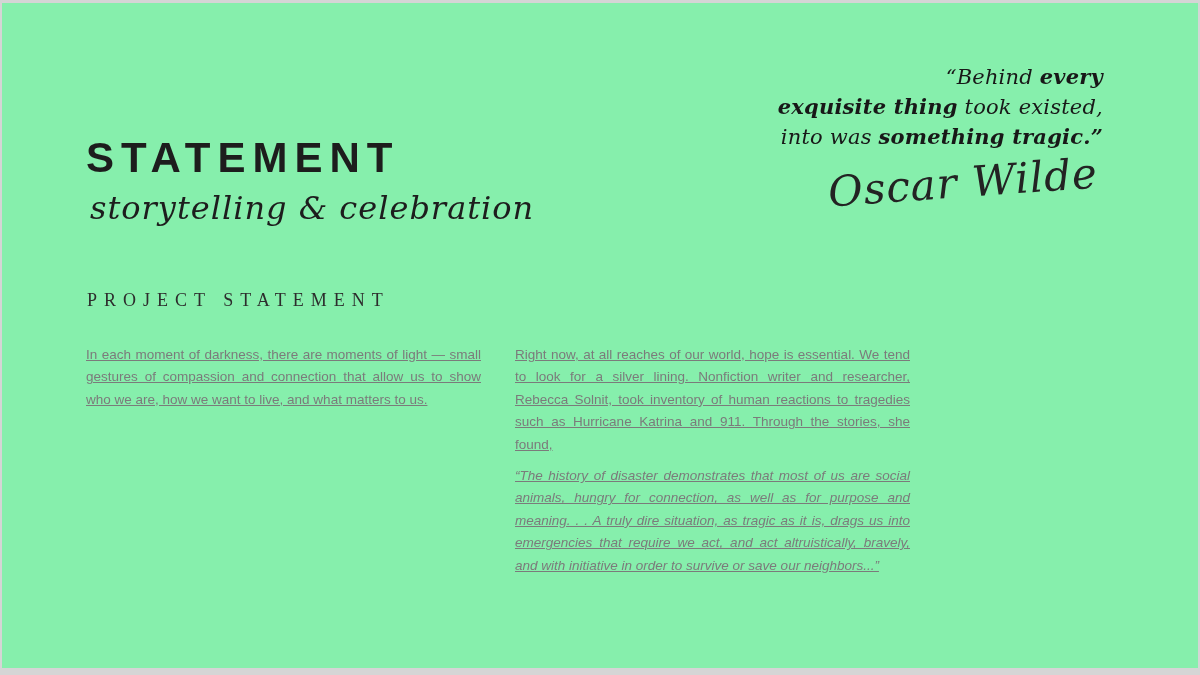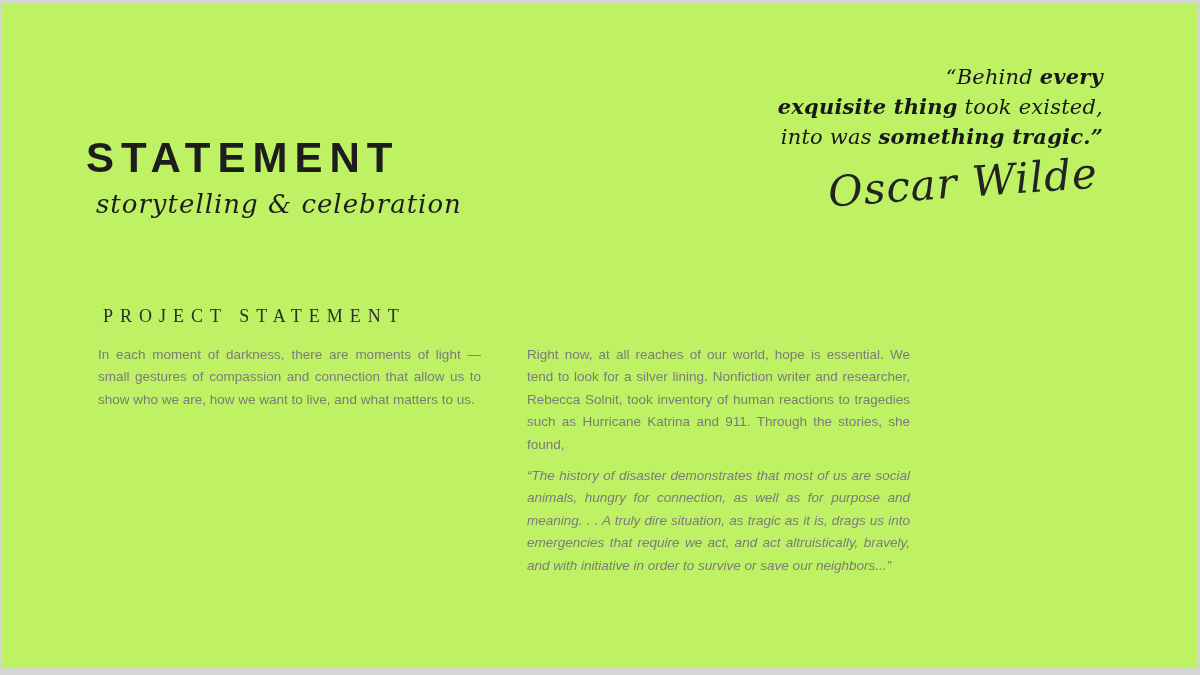--- a/index.html
+++ b/index.html
@@ -10,21 +10,21 @@
     background: #d5d5d5;
     font-family: "Liberation Sans", sans-serif;
     overflow: hidden;
   }
   .card {
     position: absolute;
     left: 2px;
     top: 3px;
     right: 2px;
     bottom: 7px;
-    background: #bef264;
+    background: #86efac;
   }
 
   
   .quote-block {
     position: absolute;
     top: 59px;
     right: 95px;
     text-align: right;
     font-family: "DejaVu Serif", "Liberation Serif", serif;
     font-style: italic;
@@ -55,34 +55,34 @@
   .brand-title {
     margin: 0;
     font-family: "Liberation Sans", sans-serif;
     font-weight: bold;
     font-size: 42px;
     line-height: 45px;
     letter-spacing: 7px;
     color: #1d1d1d;
   }
   .brand-subtitle {
-    margin: 9px 0 0 10px;
+    margin: 9px 0 0 4px;
     font-family: "DejaVu Serif", "Liberation Serif", serif;
     font-style: italic;
-    font-size: 26px;
+    font-size: 32px;
     color: #1d1d1d;
     letter-spacing: 1px;
   }
 
   
   .section-heading {
     position: absolute;
     left: 85px;
     top: 287px;
-    margin: 16px;
+    margin: 0;
     font-family: "Liberation Serif", serif;
     font-weight: normal;
     font-size: 18px;
     letter-spacing: 7px;
     color: #2d2d2d;
   }
 
   
   .columns {
     position: absolute;
@@ -92,21 +92,21 @@
     display: flex;
     gap: 34px;
   }
   .col {
     width: 395px;
     text-align: justify;
     font-size: 13.5px;
     line-height: 22.4px;
     color: #7b7b7b;
   }
-  .col p { margin: 0 0 9px 12px; }
+  .col p { margin: 0 0 9px 0; text-decoration: underline; }
   .col p.italic { font-style: italic; }
   .col .bi { font-weight: bold; font-style: italic; }
 </style>
 </head>
 <body>
 
 <div class="card">
 
   <div class="quote-block">
     <div id="quote-lines">

